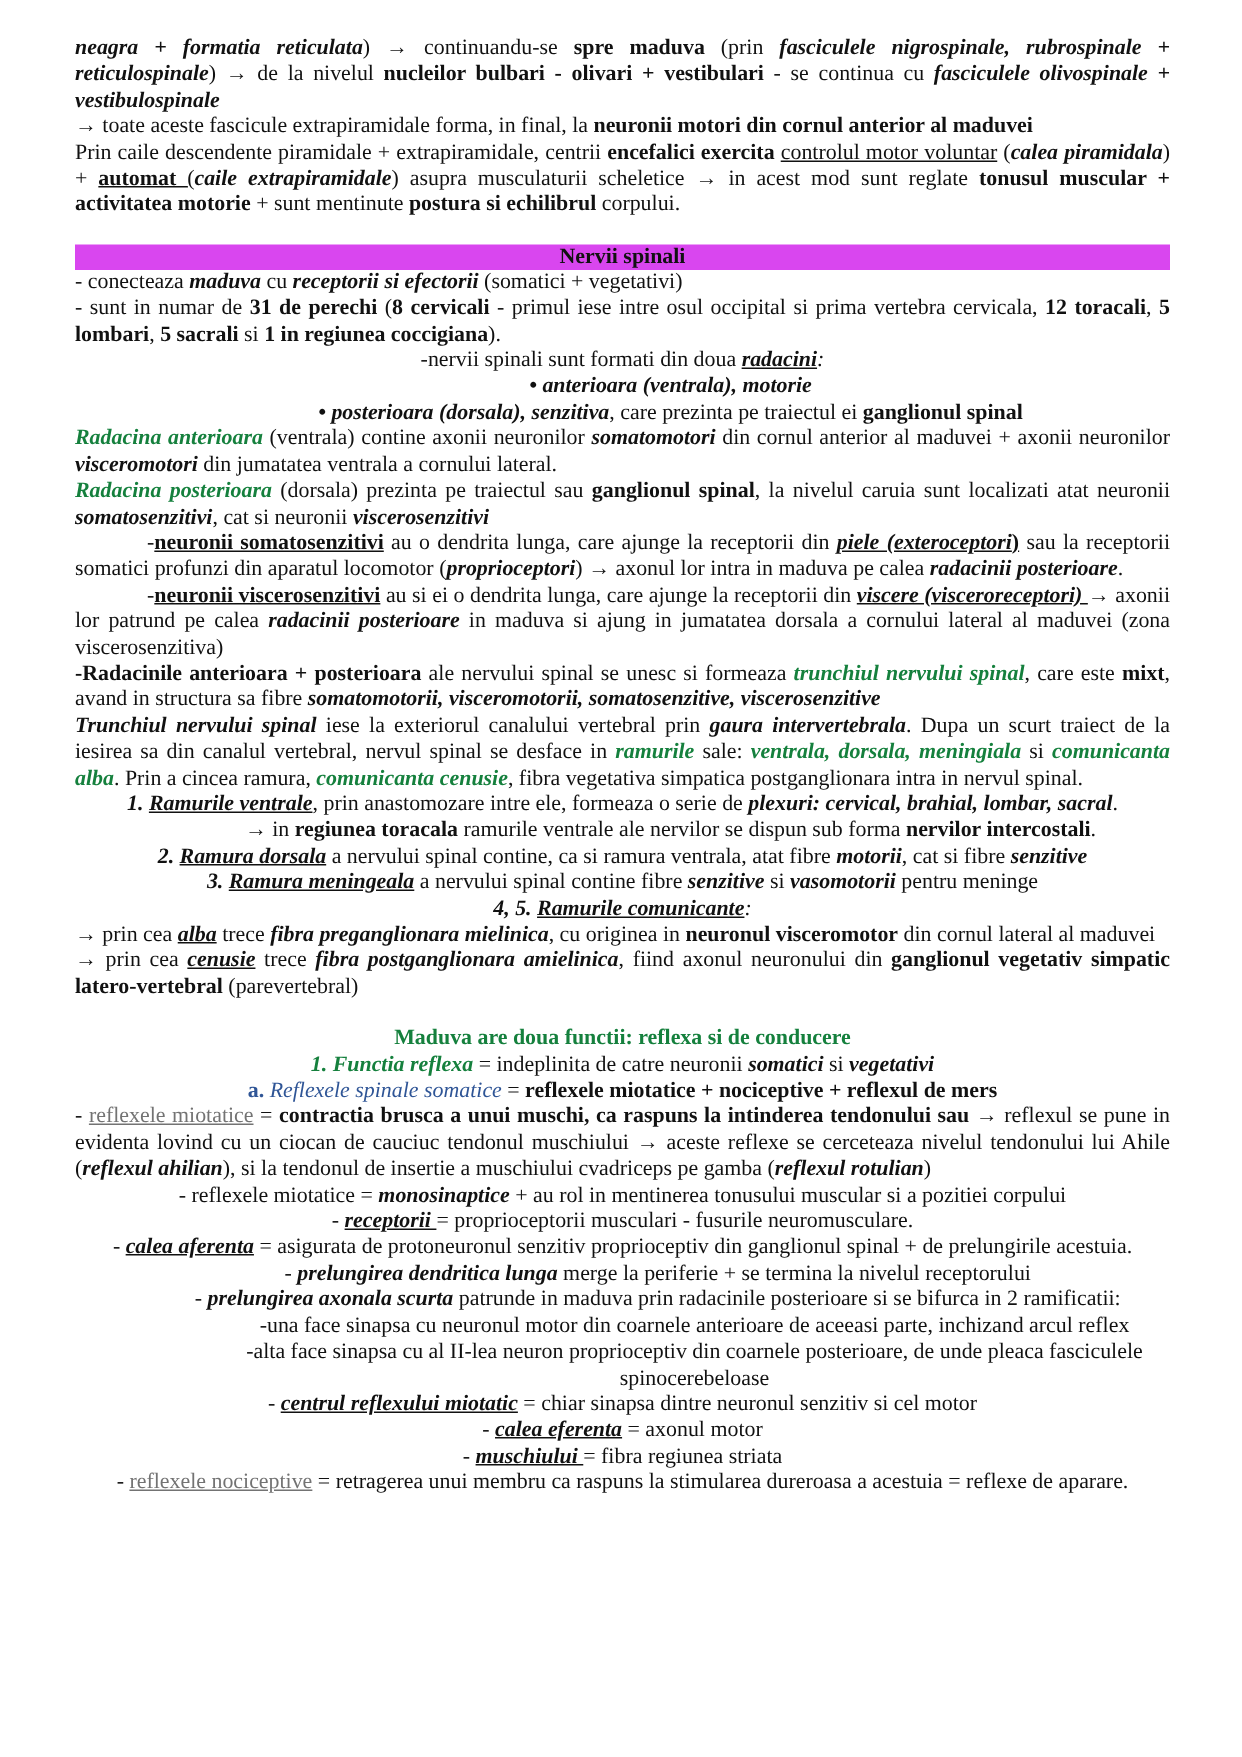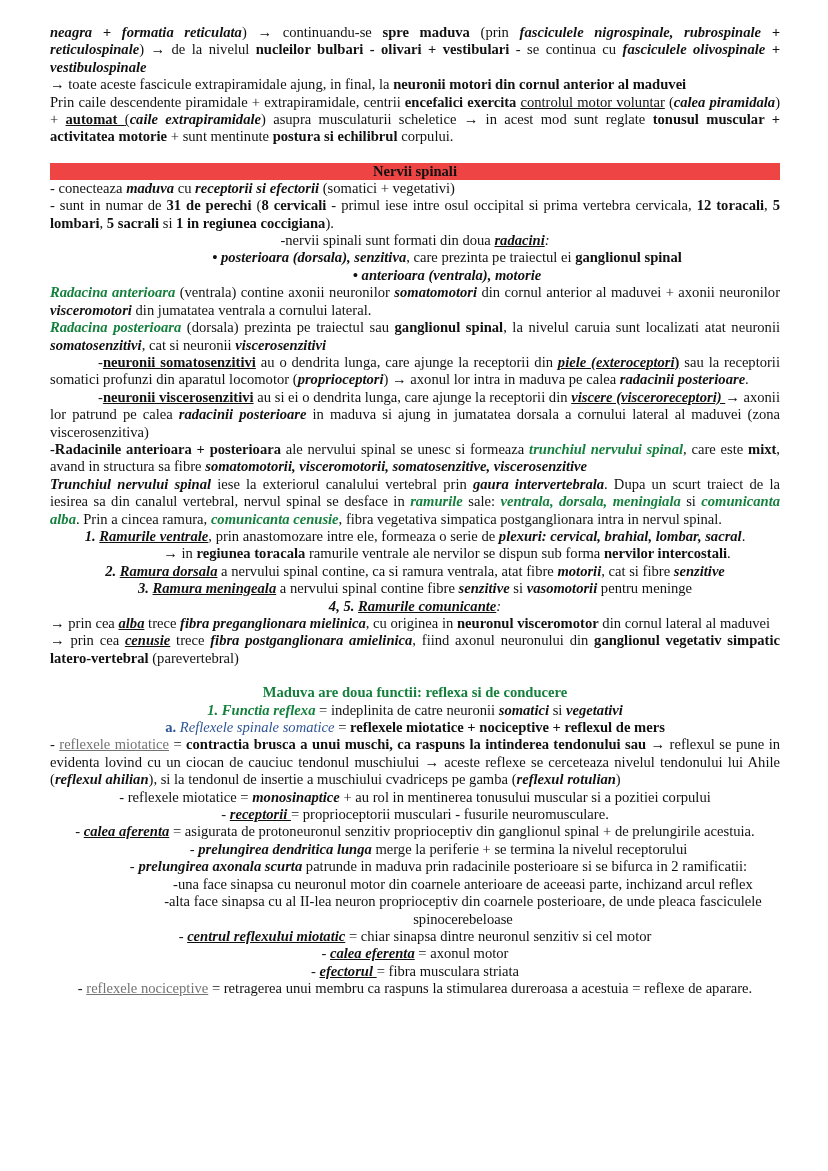--- a/index.html
+++ b/index.html
@@ -21,47 +21,47 @@
   .ind3 { padding-left: 47px; }
   .ind-first { text-indent: 48px; }
   .b { font-weight: bold; }
   .i { font-style: italic; }
   .bi { font-weight: bold; font-style: italic; }
   .u { text-decoration: underline; }
   .red { color: #15803d; }
   .blue { color: #2f5596; }
   .ul-red { color: #737373; text-decoration: underline; }
   .band {
-    background: #ef4444;
+    background: #d946ef;
     text-align: center;
     font-weight: bold;
     height: 17px;
     line-height: 17px;
     margin: 0;
   }
   .gap { height: 17px; }
 </style>
 </head>
 <body>
 
 <div class="page">
 
   <p class="p"><span class="bi">neagra + formatia reticulata</span><span>) → continuandu-se </span><span class="b">spre maduva</span><span> (prin </span><span class="bi">fasciculele nigrospinale, rubrospinale + reticulospinale</span><span>) → de la nivelul </span><span class="b">nucleilor bulbari - olivari + vestibulari</span><span> - se continua cu </span><span class="bi">fasciculele olivospinale + vestibulospinale</span></p>
-  <p class="p"><span>→ toate aceste fascicule extrapiramidale ajung, in final, la </span><span class="b">neuronii motori din cornul anterior al maduvei</span></p>
+  <p class="p"><span>→ toate aceste fascicule extrapiramidale forma, in final, la </span><span class="b">neuronii motori din cornul anterior al maduvei</span></p>
   <p class="p"><span>Prin caile descendente piramidale + extrapiramidale, centrii </span><span class="b">encefalici exercita</span><span> </span><span class="u">controlul motor voluntar</span><span> (</span><span class="bi">calea piramidala</span><span>) + </span><span class="b u">automat </span><span class="u">(</span><span class="bi">caile extrapiramidale</span><span>) asupra musculaturii scheletice → in acest mod sunt reglate </span><span class="b">tonusul muscular + activitatea motorie</span><span> + sunt mentinute </span><span class="b">postura si echilibrul</span><span> corpului.</span></p>
 
   <div class="gap"></div>
 
   <div class="band">Nervii spinali</div>
 
   <p class="p"><span>- conecteaza </span><span class="bi">maduva</span><span> cu </span><span class="bi">receptorii si efectorii</span><span> (somatici + vegetativi)</span></p>
   <p class="p"><span>- sunt in numar de </span><span class="b">31 de perechi</span><span> (</span><span class="b">8 cervicali</span><span> - primul iese intre osul occipital si prima vertebra cervicala, </span><span class="b">12 toracali</span><span>, </span><span class="b">5 lombari</span><span>, </span><span class="b">5 sacrali</span><span> si </span><span class="b">1 in regiunea coccigiana</span><span>).</span></p>
   <p class="p nj"><span>-nervii spinali sunt formati din doua </span><span class="bi u">radacini</span><span class="i">:</span></p>
+  <p class="p nj ind1"><span class="bi">• anterioara (ventrala), motorie</span></p>
   <p class="p nj ind1"><span class="bi">• posterioara (dorsala), senzitiva</span><span>, care prezinta pe traiectul ei </span><span class="b">ganglionul spinal</span></p>
-  <p class="p nj ind1"><span class="bi">• anterioara (ventrala), motorie</span></p>
 
   <p class="p"><span class="bi red">Radacina anterioara</span><span> (ventrala) contine axonii neuronilor </span><span class="bi">somatomotori</span><span> din cornul anterior al maduvei + axonii neuronilor </span><span class="bi">visceromotori</span><span> din jumatatea ventrala a cornului lateral.</span></p>
   <p class="p"><span class="bi red">Radacina posterioara</span><span> (dorsala) prezinta pe traiectul sau </span><span class="b">ganglionul spinal</span><span>, la nivelul caruia sunt localizati atat neuronii </span><span class="bi">somatosenzitivi</span><span>, cat si neuronii </span><span class="bi">viscerosenzitivi</span></p>
 
   <p class="p ind-first"><span>-</span><span class="b u">neuronii somatosenzitivi</span><span> au o dendrita lunga, care ajunge la receptorii din </span><span class="bi u">piele (exteroceptori</span><span class="b u">)</span><span> sau la receptorii somatici profunzi din aparatul locomotor (</span><span class="bi">proprioceptori</span><span>) → axonul lor intra in maduva pe calea </span><span class="bi">radacinii posterioare</span><span>.</span></p>
   <p class="p ind-first"><span>-</span><span class="b u">neuronii viscerosenzitivi</span><span> au si ei o dendrita lunga, care ajunge la receptorii din </span><span class="bi u">viscere (visceroreceptori) </span><span>→ axonii lor patrund pe calea </span><span class="bi">radacinii posterioare</span><span> in maduva si ajung in jumatatea dorsala a cornului lateral al maduvei (zona viscerosenzitiva)</span></p>
 
   <p class="p"><span class="b">-Radacinile anterioara + posterioara</span><span> ale nervului spinal se unesc si formeaza </span><span class="bi red">trunchiul nervului spinal</span><span>, care este </span><span class="b">mixt</span><span>, avand in structura sa fibre </span><span class="bi">somatomotorii, visceromotorii, somatosenzitive, viscerosenzitive</span></p>
   <p class="p"><span class="bi">Trunchiul nervului spinal</span><span> iese la exteriorul canalului vertebral prin </span><span class="bi">gaura intervertebrala</span><span>. Dupa un scurt traiect de la iesirea sa din canalul vertebral, nervul spinal se desface in </span><span class="bi red">ramurile</span><span> sale: </span><span class="bi red">ventrala, dorsala, meningiala</span><span> si </span><span class="bi red">comunicanta alba</span><span>. Prin a cincea ramura, </span><span class="bi red">comunicanta cenusie</span><span>, fibra vegetativa simpatica postganglionara intra in nervul spinal.</span></p>
 
@@ -81,16 +81,16 @@
   <p class="p"><span>- </span><span class="ul-red">reflexele miotatice</span><span> = </span><span class="b">contractia brusca a unui muschi, ca raspuns la intinderea tendonului sau</span><span> → reflexul se pune in evidenta lovind cu un ciocan de cauciuc tendonul muschiului → aceste reflexe se cerceteaza nivelul tendonului lui Ahile (</span><span class="bi">reflexul ahilian</span><span>), si la tendonul de insertie a muschiului cvadriceps pe gamba (</span><span class="bi">reflexul rotulian</span><span>)</span></p>
   <p class="p nj"><span>- reflexele miotatice = </span><span class="bi">monosinaptice</span><span> + au rol in mentinerea tonusului muscular si a pozitiei corpului</span></p>
   <p class="p nj"><span>- </span><span class="bi u">receptorii </span><span>= proprioceptorii musculari - fusurile neuromusculare.</span></p>
   <p class="p nj"><span>- </span><span class="bi u">calea aferenta</span><span> = asigurata de protoneuronul senzitiv proprioceptiv din ganglionul spinal + de prelungirile acestuia.</span></p>
   <p class="p nj ind3"><span>- </span><span class="bi">prelungirea dendritica lunga</span><span> merge la periferie + se termina la nivelul receptorului</span></p>
   <p class="p nj ind3"><span>- </span><span class="bi">prelungirea axonala scurta</span><span> patrunde in maduva prin radacinile posterioare si se bifurca in 2 ramificatii:</span></p>
   <p class="p nj ind2">-una face sinapsa cu neuronul motor din coarnele anterioare de aceeasi parte, inchizand arcul reflex</p>
   <p class="p nj ind2">-alta face sinapsa cu al II-lea neuron proprioceptiv din coarnele posterioare, de unde pleaca fasciculele spinocerebeloase</p>
   <p class="p nj"><span>- </span><span class="bi u">centrul reflexului miotatic</span><span> = chiar sinapsa dintre neuronul senzitiv si cel motor</span></p>
   <p class="p nj"><span>- </span><span class="bi u">calea eferenta</span><span> = axonul motor</span></p>
-  <p class="p nj"><span>- </span><span class="bi u">efectorul </span><span>= fibra musculara striata</span></p>
+  <p class="p nj"><span>- </span><span class="bi u">muschiului </span><span>= fibra regiunea striata</span></p>
   <p class="p nj"><span>- </span><span class="ul-red">reflexele nociceptive</span><span> = retragerea unui membru ca raspuns la stimularea dureroasa a acestuia = reflexe de aparare.</span></p>
 
 </div>
 
 </body></html>

